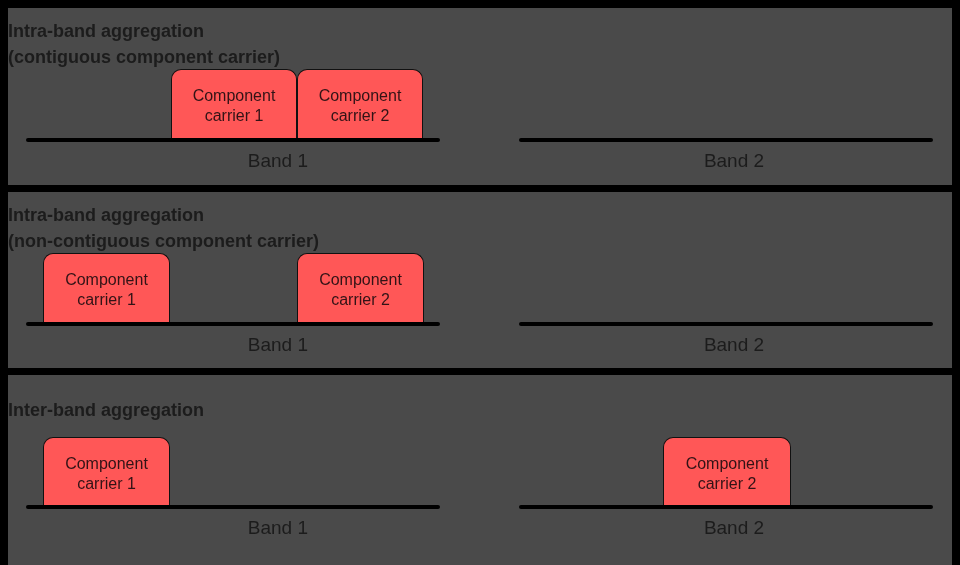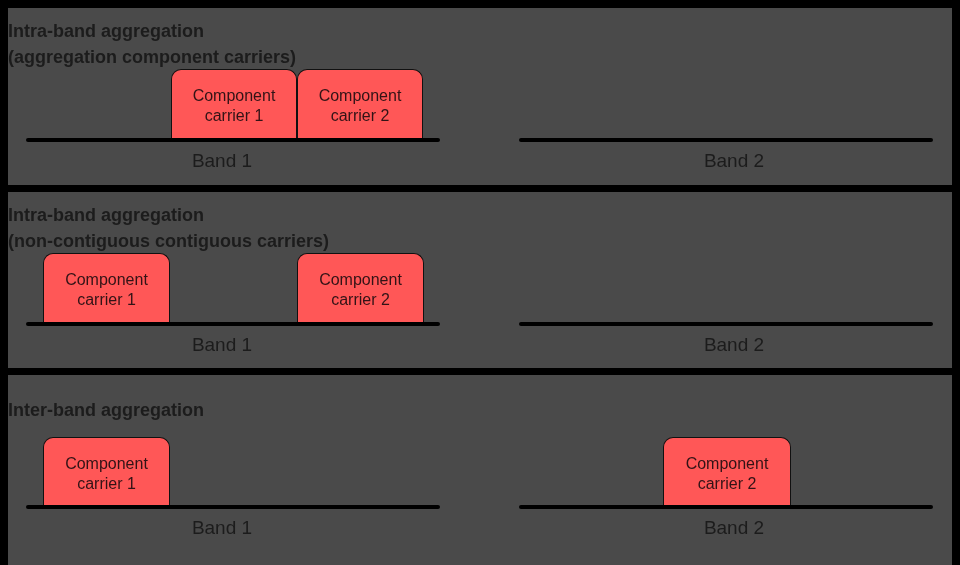--- a/index.html
+++ b/index.html
@@ -55,49 +55,49 @@
     position:absolute;top:130px;height:4px;
     background:var(--line);border-radius:2px;z-index:2;
   }
   .band-line.b1{left:18px;width:414px;}
   .band-line.b2{left:511px;width:414px;}
 
   .band-label{
     position:absolute;top:142px;width:140px;
     text-align:center;font-size:19px;color:var(--text);
   }
-  .band-label.b1{left:144px;}
+  .band-label.b1{left:160px;text-align:right;}
   .band-label.b2{left:656px;}
 </style>
 </head>
 <body>
 
 <div class="diagram">
 
   <div class="panel" id="panel1">
     <div class="panel-title">
       <span>Intra-band aggregation</span>
-      <span class="subtitle">(aggregation component carriers)</span>
+      <span class="subtitle">(contiguous component carrier)</span>
     </div>
     <div class="carrier carrier-1">
       <span>Component carrier 1</span>
     </div>
     <div class="carrier carrier-2">
       <span>Component carrier 2</span>
     </div>
     <div class="band-line b1"></div>
     <div class="band-line b2"></div>
     <div class="band-label b1">Band 1</div>
     <div class="band-label b2">Band 2</div>
   </div>
 
   <div class="panel" id="panel2">
     <div class="panel-title">
       <span>Intra-band aggregation</span>
-      <span class="subtitle">(non-contiguous contiguous carriers)</span>
+      <span class="subtitle">(non-contiguous component carrier)</span>
     </div>
     <div class="carrier carrier-1">
       <span>Component carrier 1</span>
     </div>
     <div class="carrier carrier-2">
       <span>Component carrier 2</span>
     </div>
     <div class="band-line b1"></div>
     <div class="band-line b2"></div>
     <div class="band-label b1">Band 1</div>

